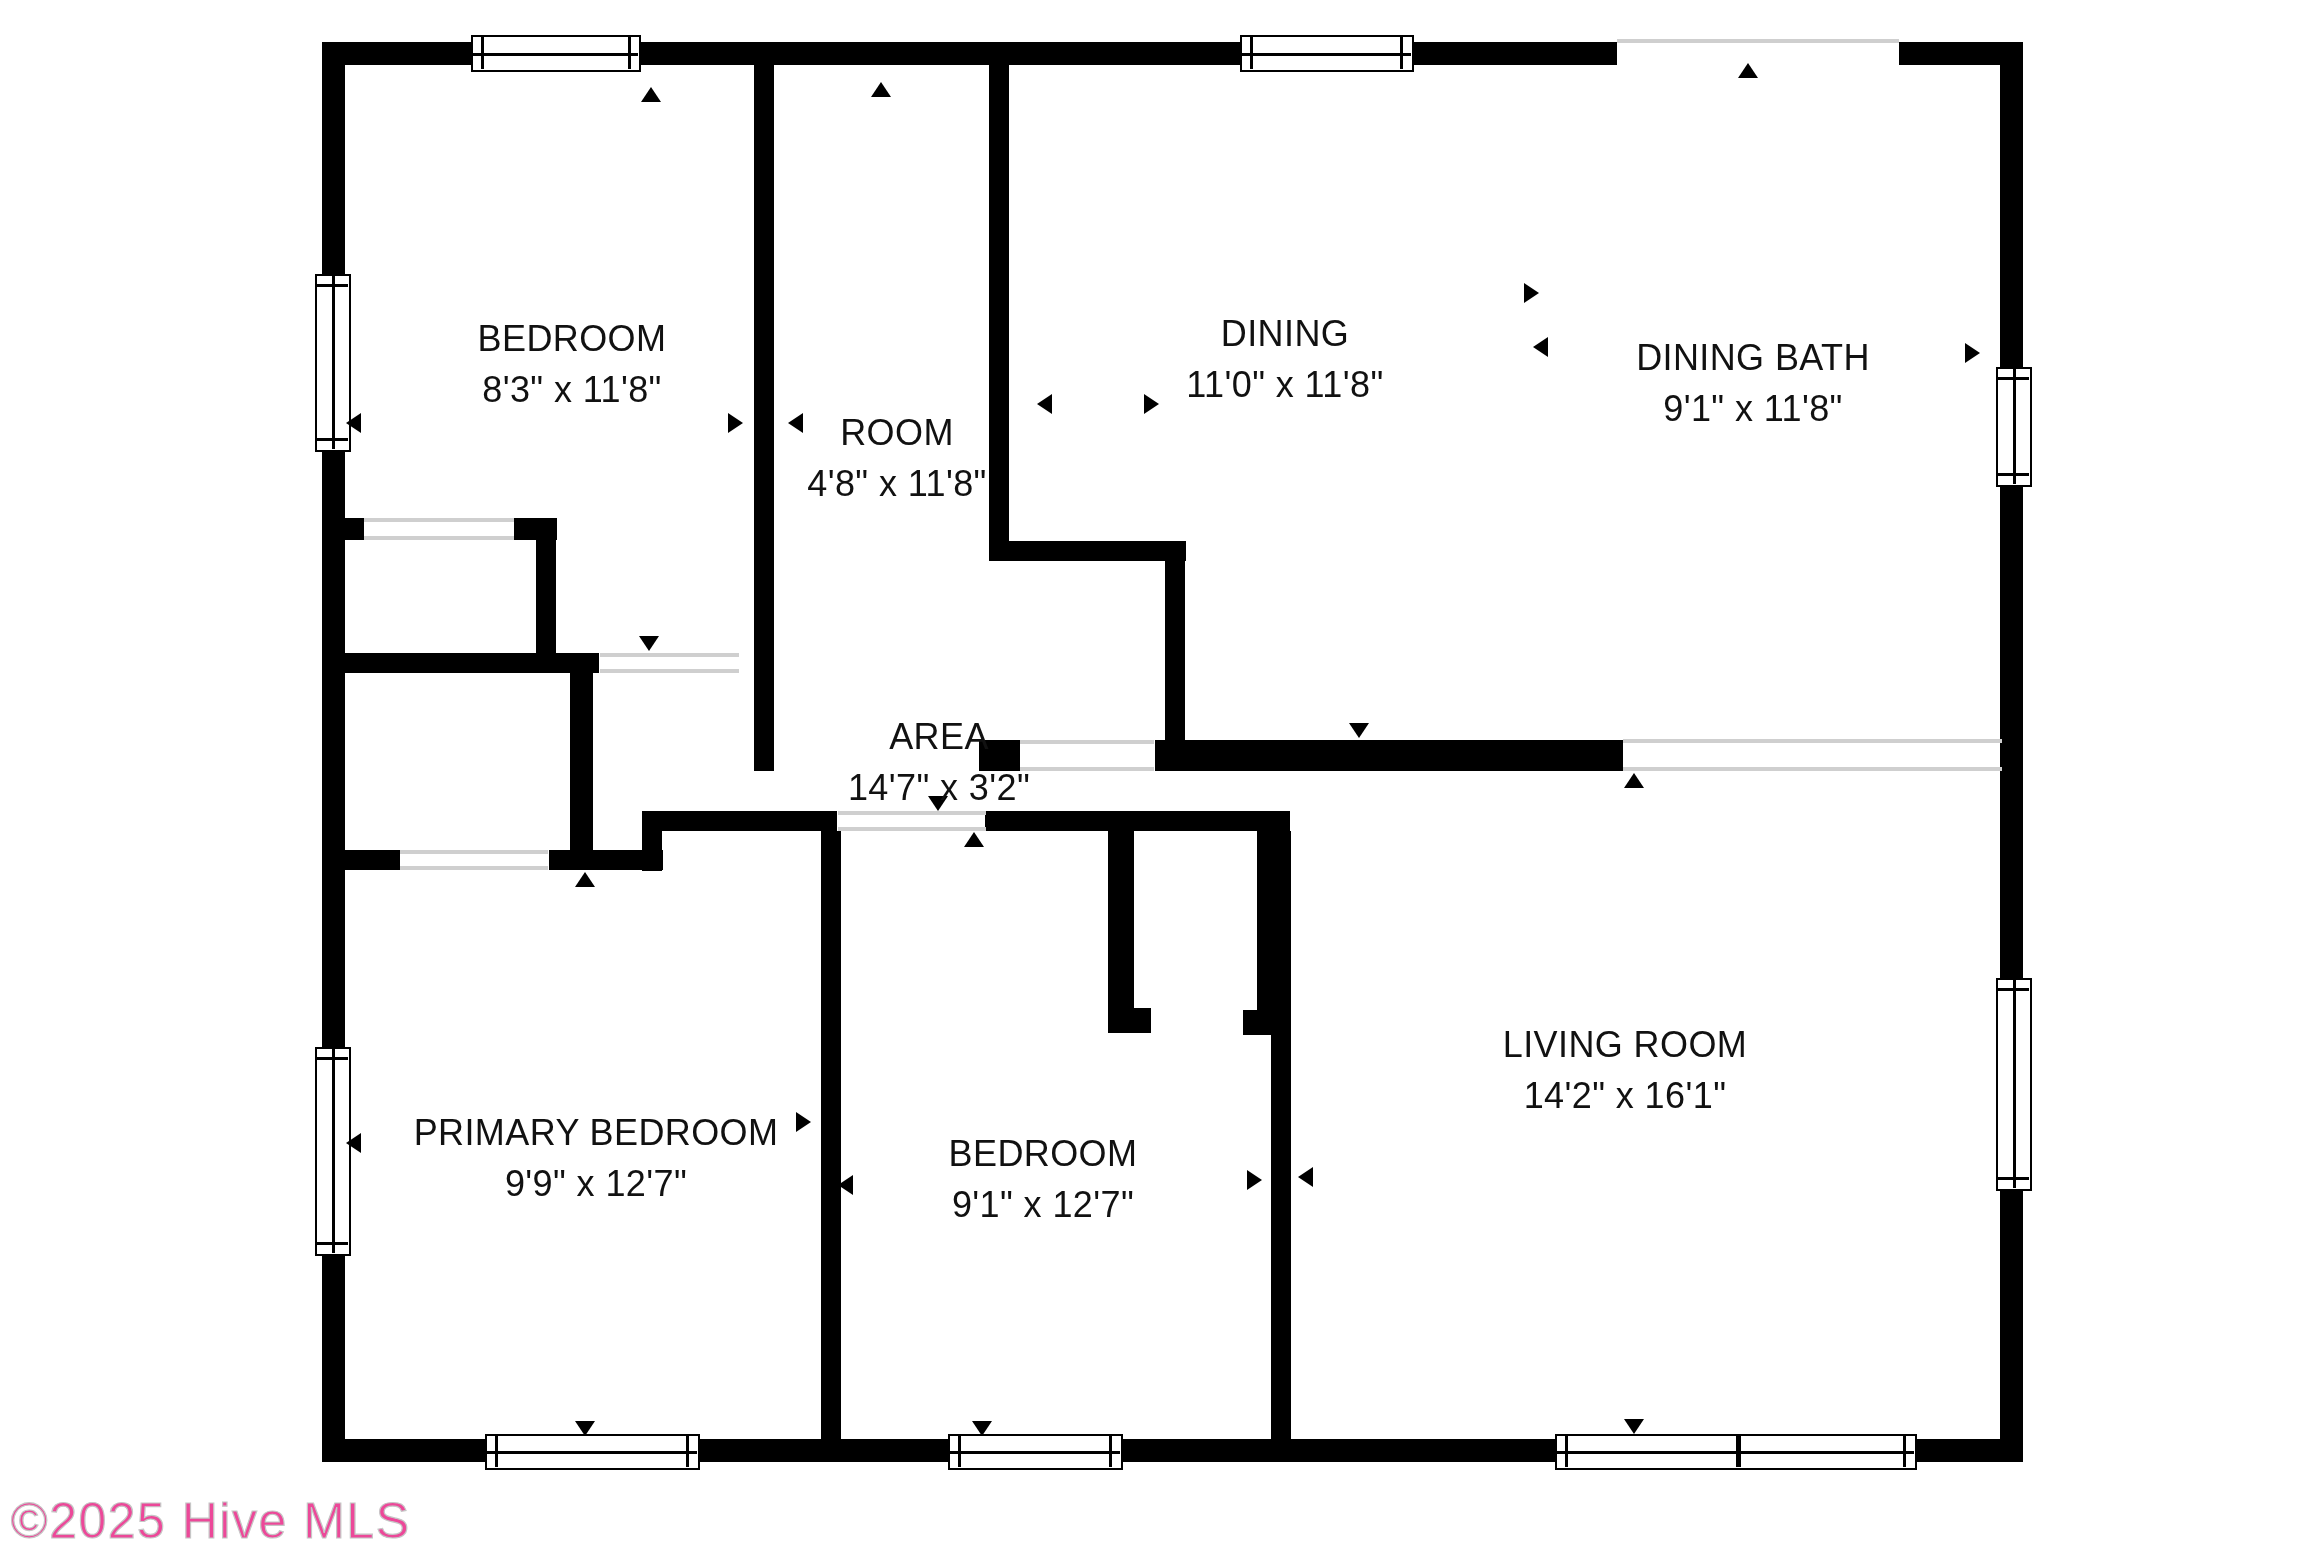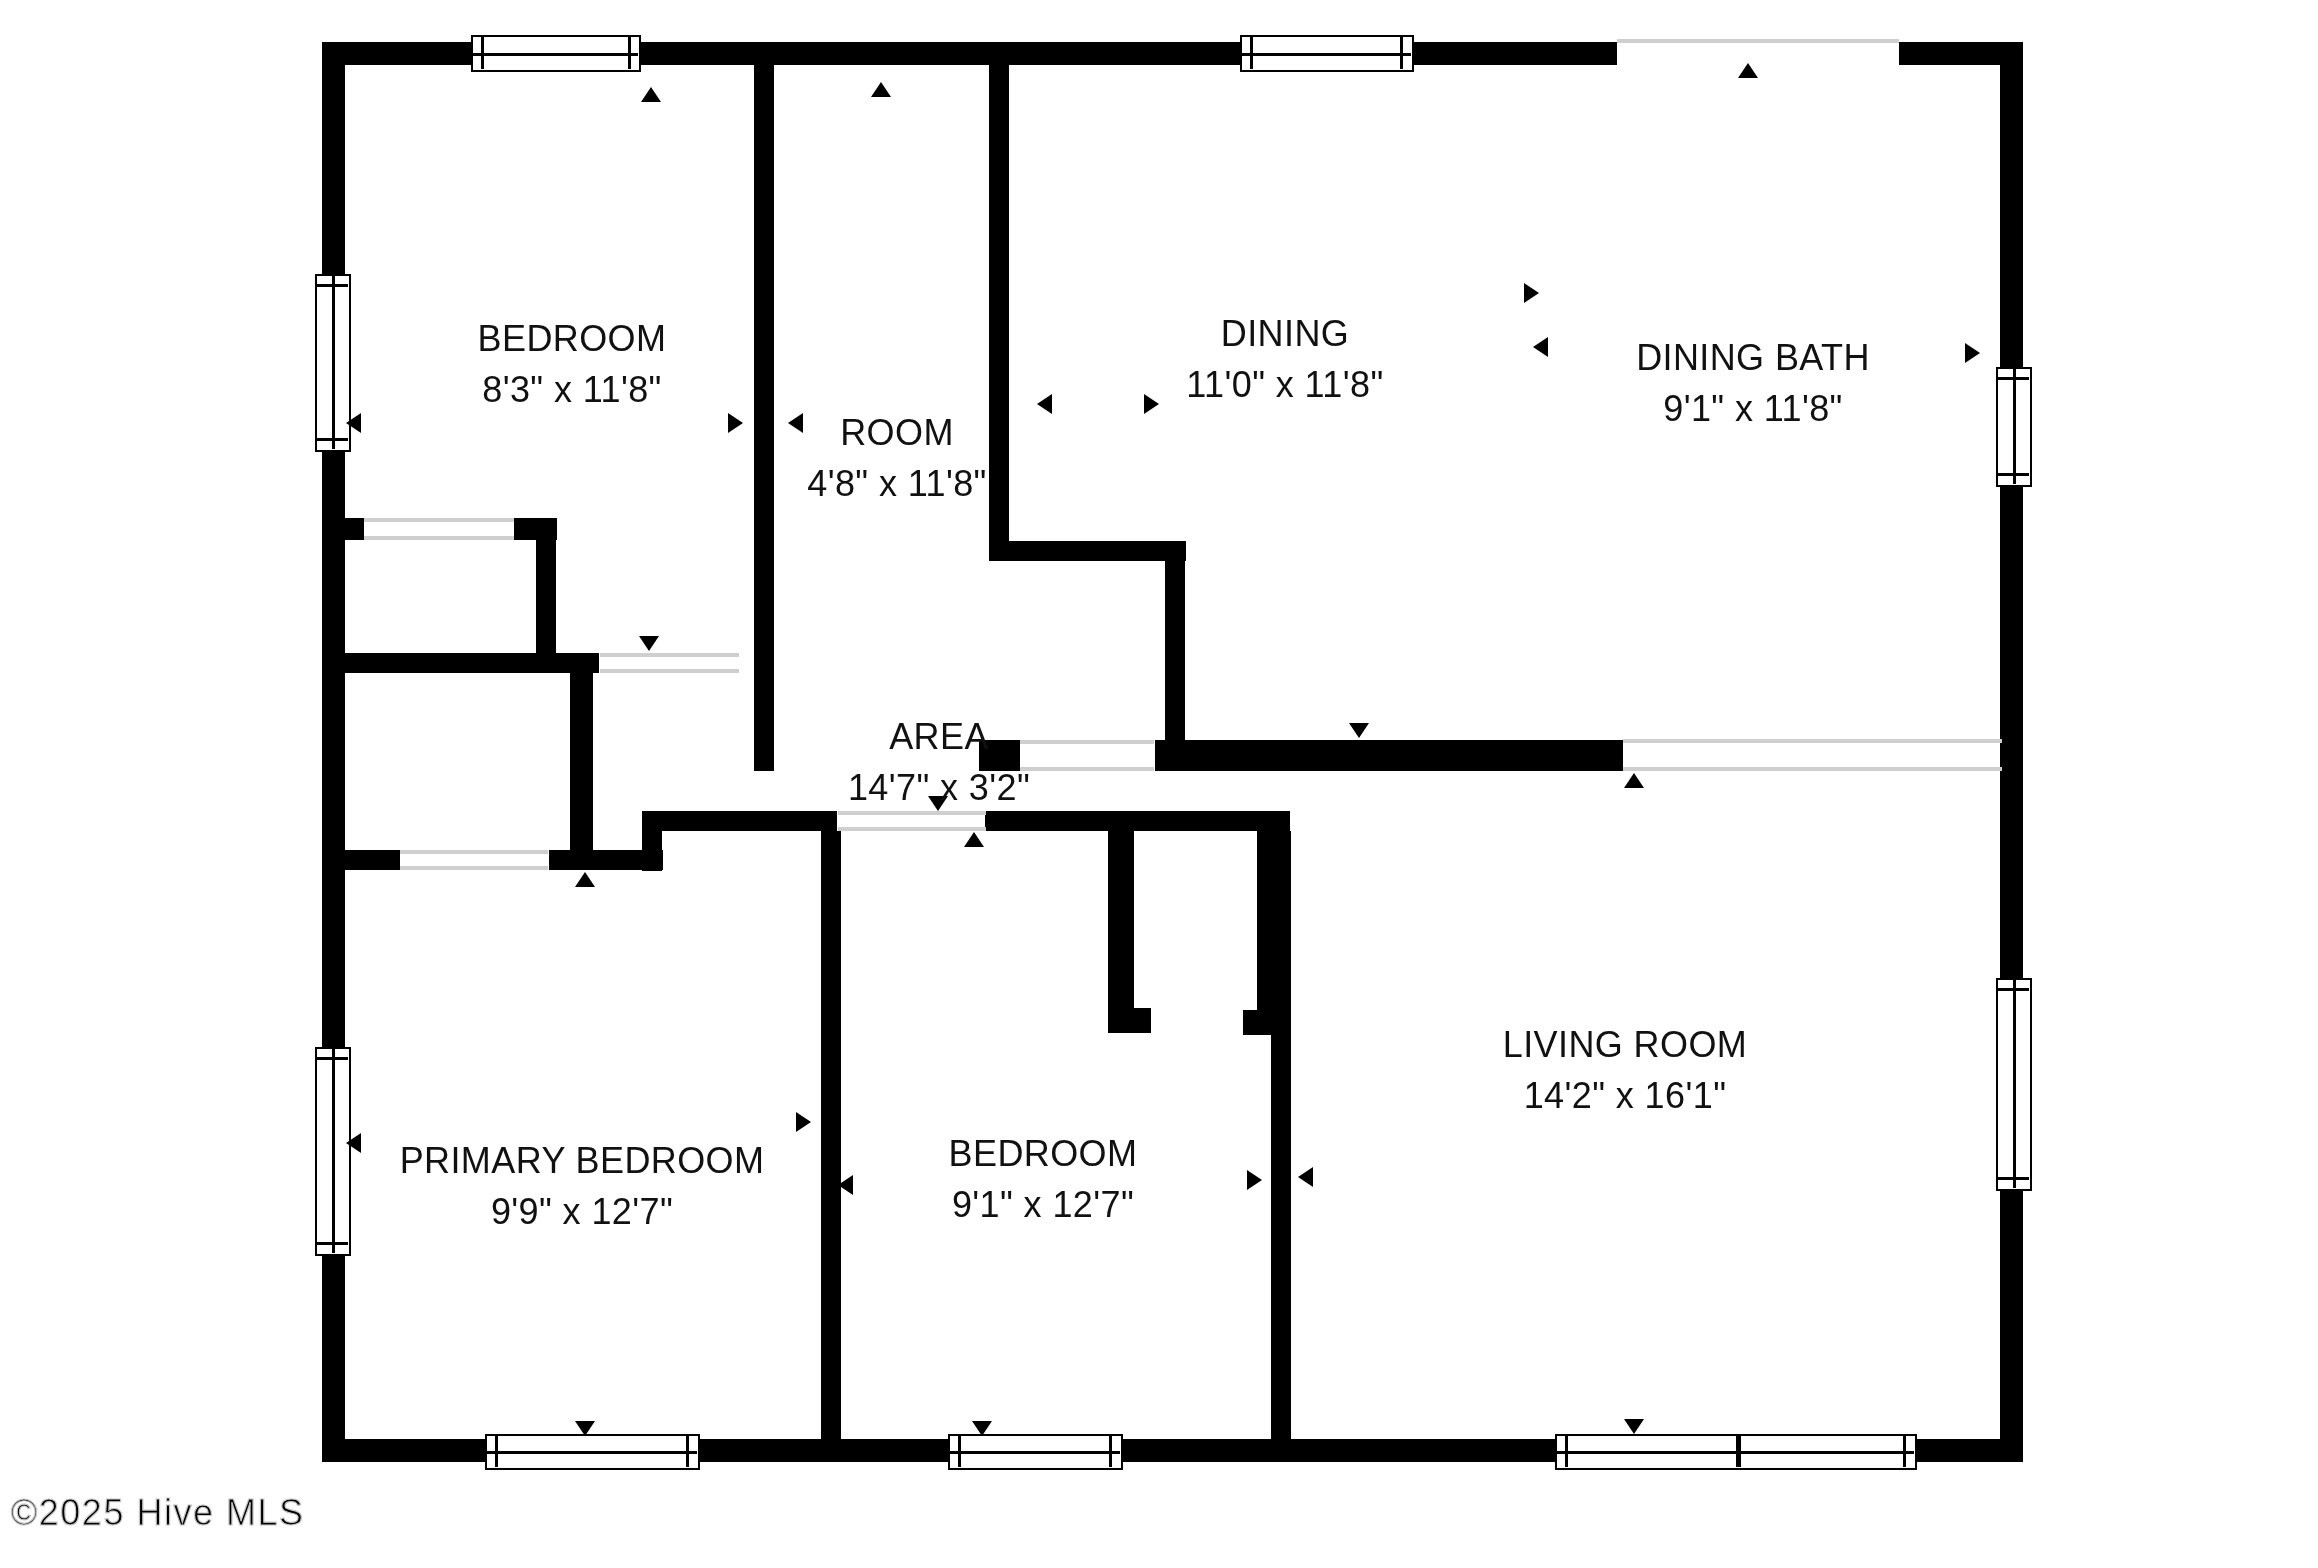--- a/index.html
+++ b/index.html
@@ -23,22 +23,22 @@
     transform:translate(-50%,-50%);
     text-align:center;
     color:#111111;
     font-size:36px;
     line-height:1.42;
     white-space:nowrap;
     letter-spacing:0.4px;
   }
   .watermark{
     position:absolute;
-    font-size:36px;
-    color:#000000;
+    font-size:50px;
+    color:#ec4899;
     -webkit-text-stroke:1.2px #c6c6c6;
     letter-spacing:1.5px;
   }
 </style>
 </head>
 <body>
 
 <div id="plan" style="width: 2319px; height: 1569px;">
   <div class="watermark" style="left: 10.8px; top: 1492px;">©2025 Hive MLS</div>
 <div class="wall" style="left: 322px; top: 42px; width: 155px; height: 23px;"></div>
@@ -174,21 +174,21 @@
       <div>11'0" x 11'8"</div>
     </div>
     <div class="room-label" style="left: 1753px; top: 383px;">
       <div>DINING BATH</div>
       <div>9'1" x 11'8"</div>
     </div>
     <div class="room-label" style="left: 939px; top: 762px;">
       <div>AREA</div>
       <div>14'7" x 3'2"</div>
     </div>
-    <div class="room-label" style="left: 582px; top: 1158px; margin-top: 28px;">
+    <div class="room-label" style="left: 596px; top: 1158px;">
       <div>PRIMARY BEDROOM</div>
       <div>9'9" x 12'7"</div>
     </div>
     <div class="room-label" style="left: 1043px; top: 1179px;">
       <div>BEDROOM</div>
       <div>9'1" x 12'7"</div>
     </div>
     <div class="room-label" style="left: 1625px; top: 1070px;">
       <div>LIVING ROOM</div>
       <div>14'2" x 16'1"</div>

